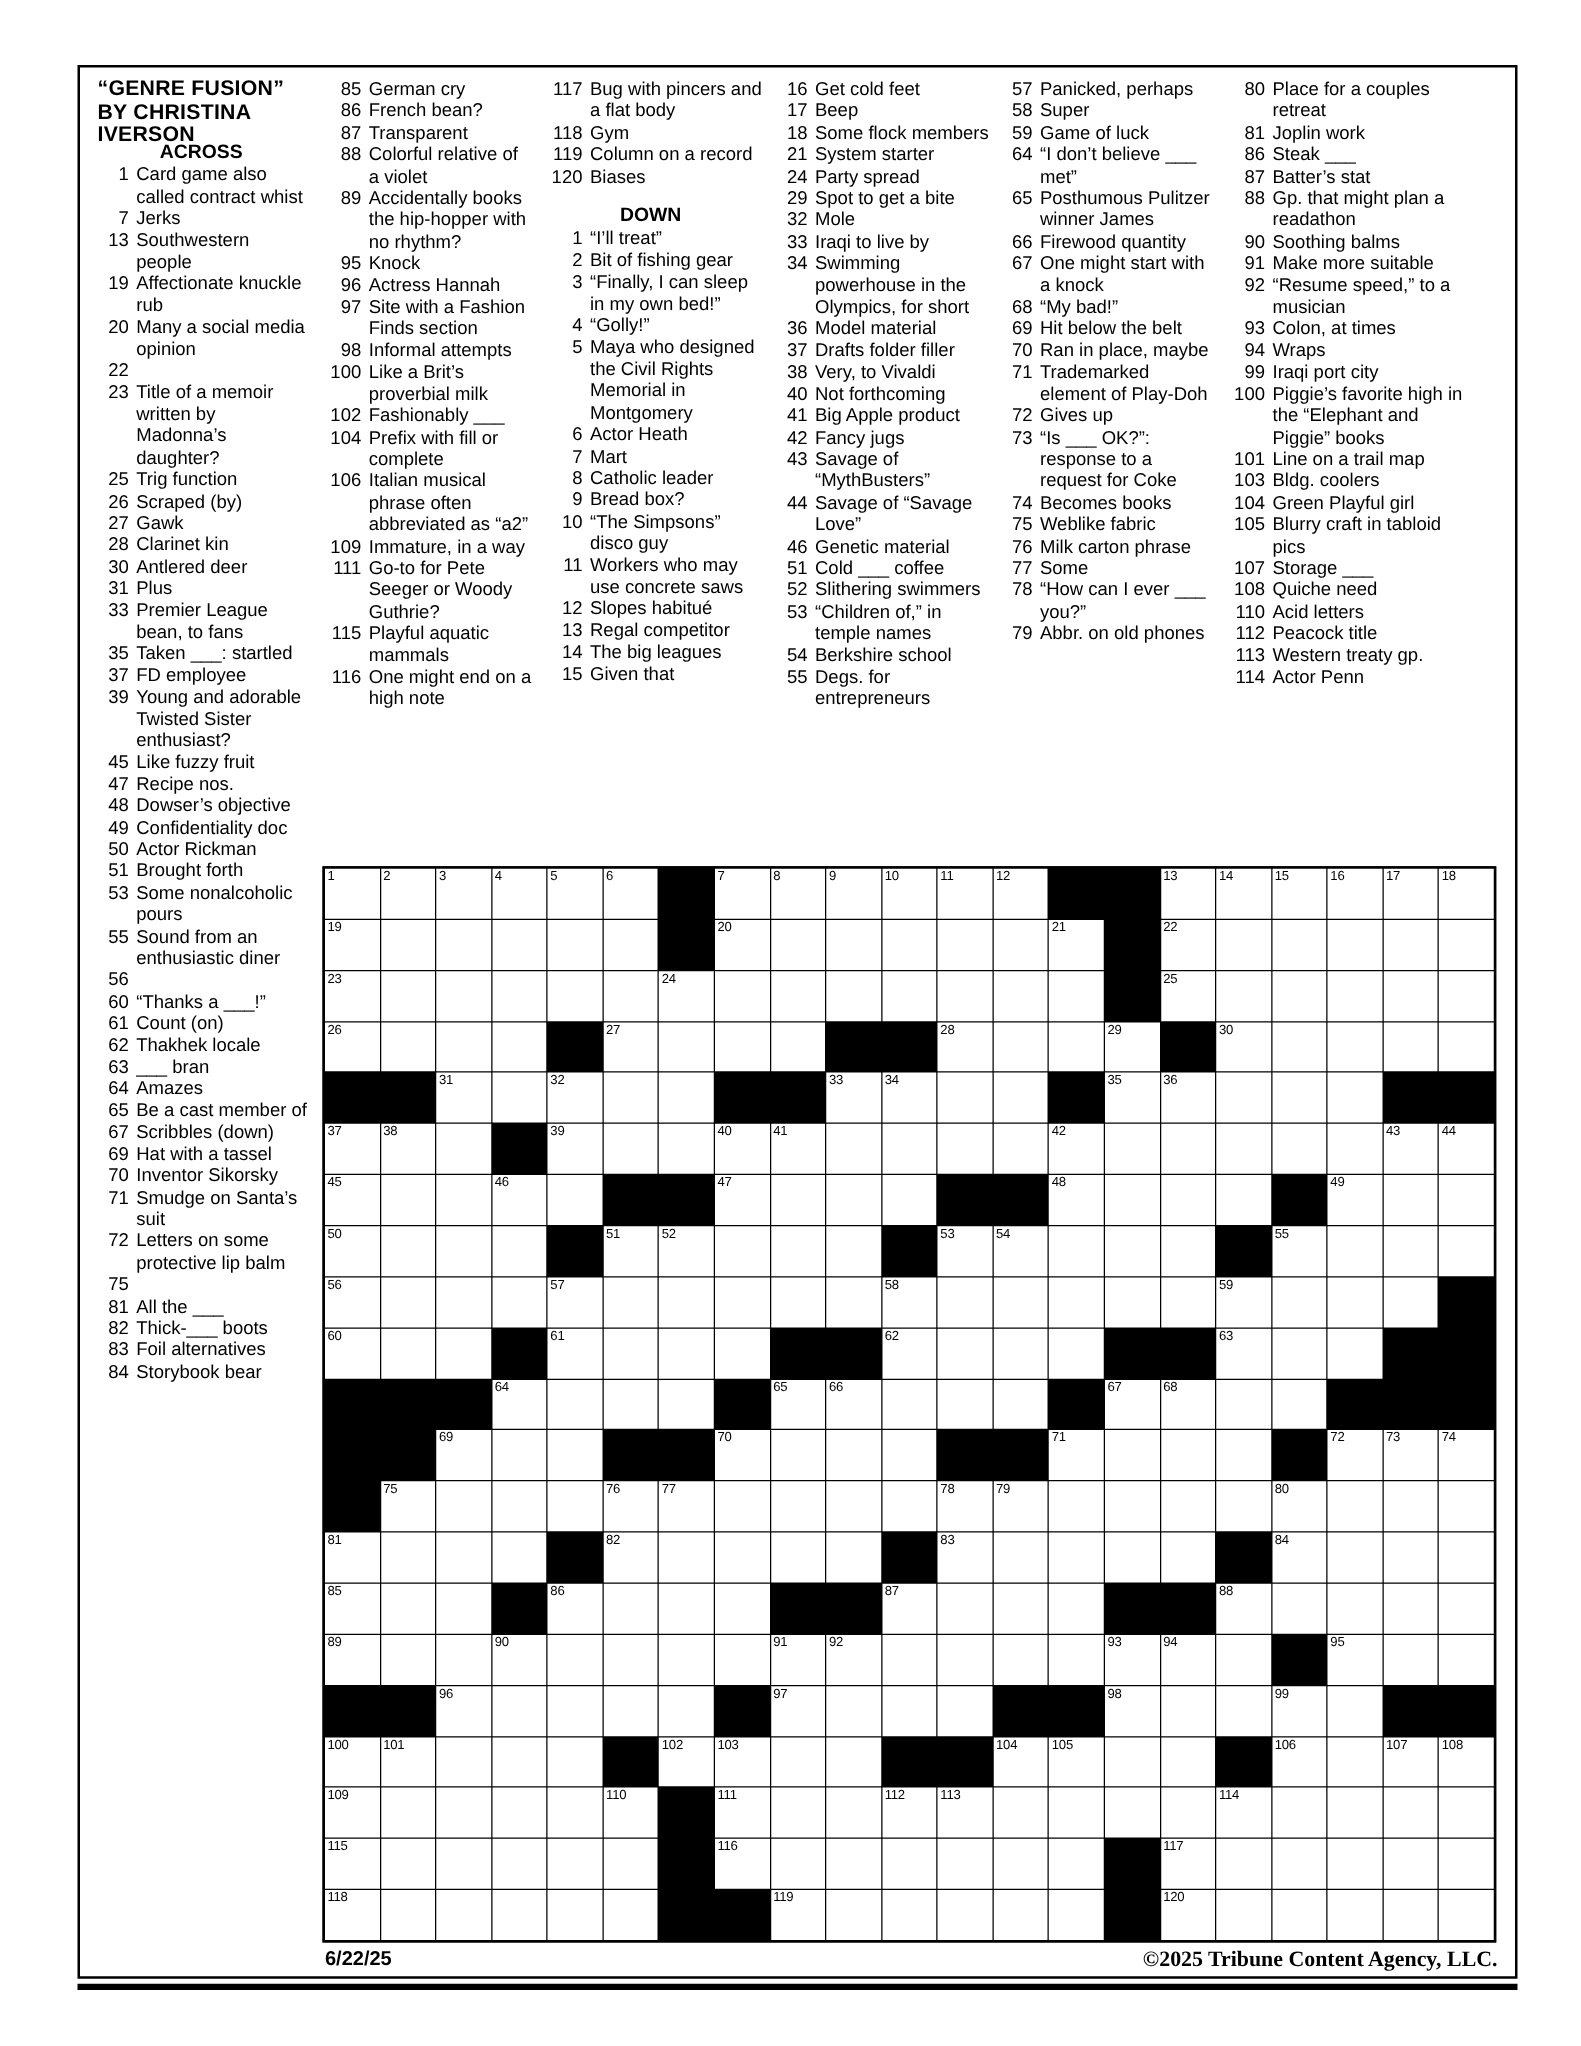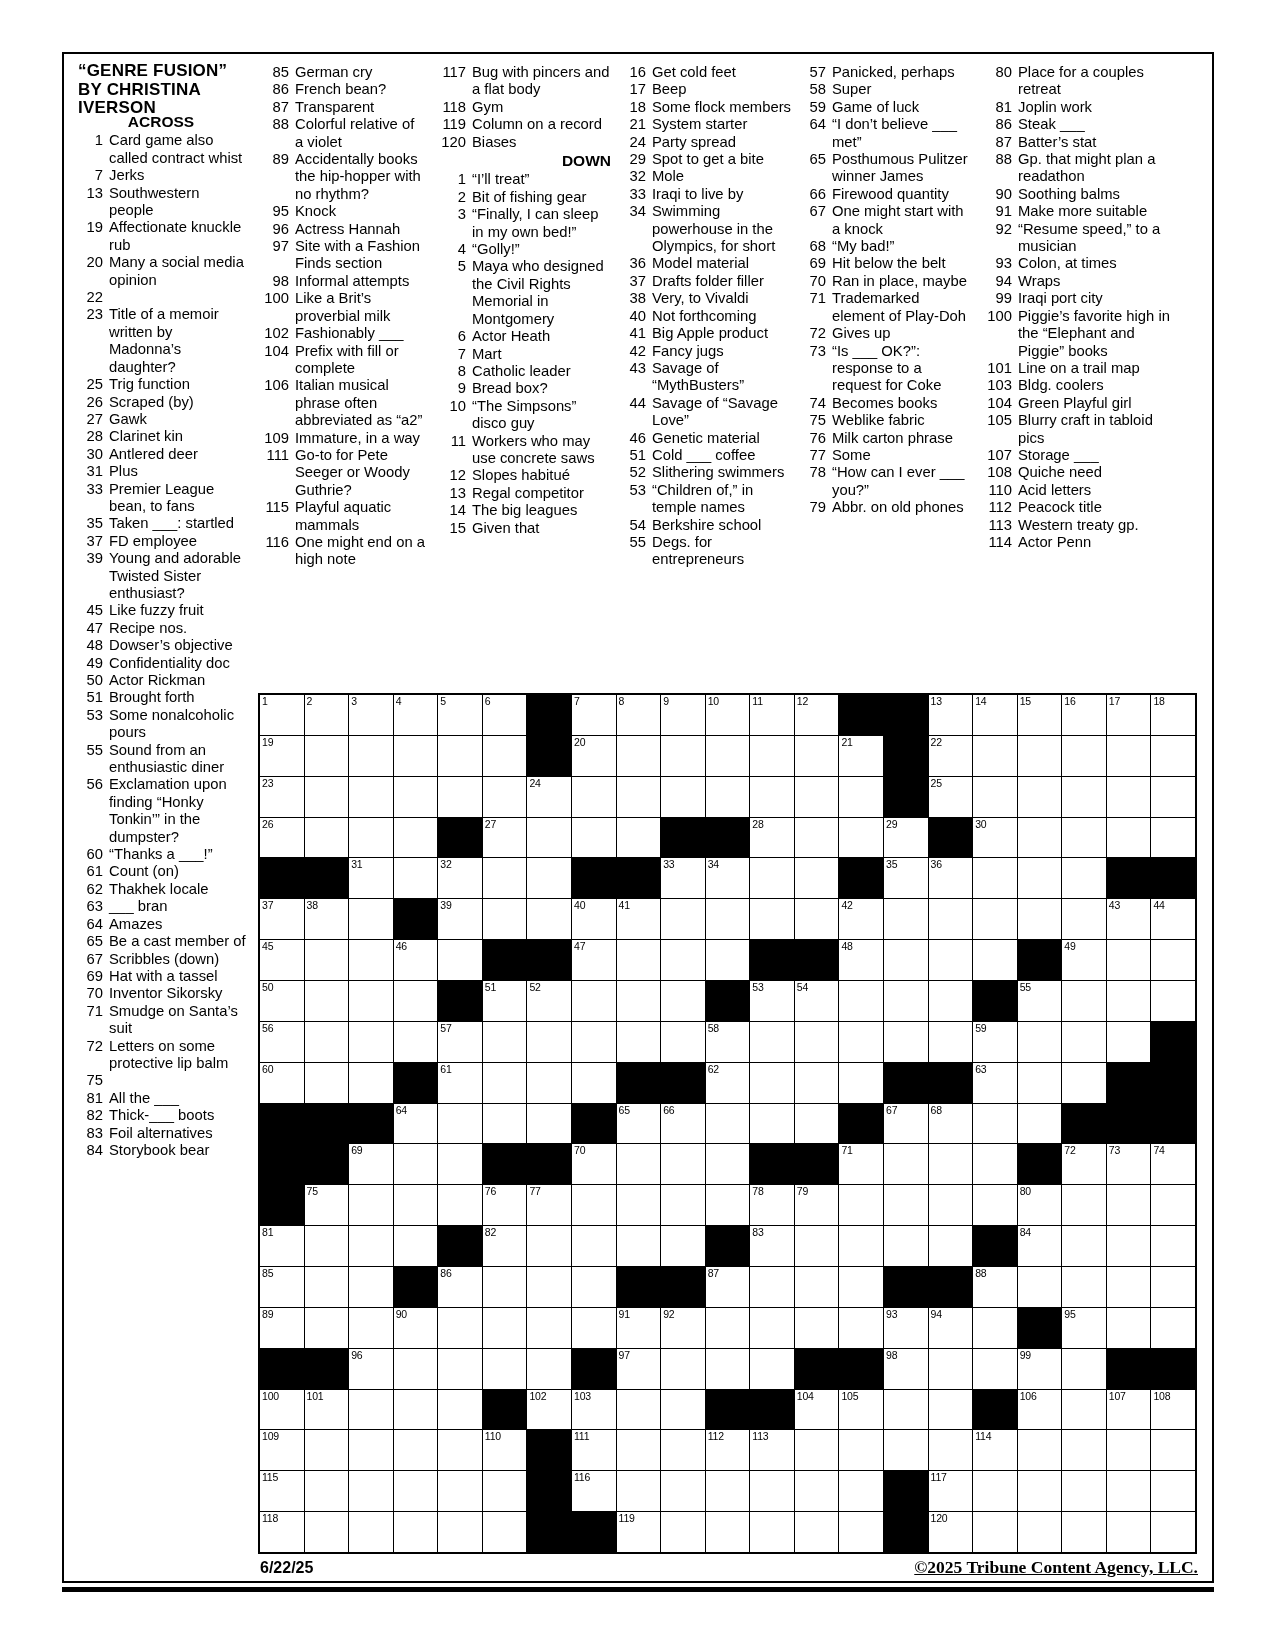--- a/index.html
+++ b/index.html
@@ -5,27 +5,27 @@
   html,body{margin:0;padding:0;background:#fff;}
   body{width:1265px;height:1637px;position:relative;font-family:"Liberation Sans",sans-serif;color:#000;overflow:hidden;}
   .frame{position:absolute;left:62px;top:52px;width:1152px;height:1531px;border:2px solid #000;box-sizing:border-box;}
   .rule-thick{position:absolute;left:62px;top:1587px;width:1152px;height:5px;background:#000;}
   .title{position:absolute;left:78px;top:62px;width:180px;font-weight:bold;font-size:17px;line-height:18.6px;letter-spacing:.2px;}
   .clues{position:absolute;font-size:14.8px;line-height:17.4px;}
   .clue{display:flex;align-items:flex-start;}
   .clue .n{flex:none;text-align:right;padding-right:6px;box-sizing:content-box;}
   .clue .t{flex:1;min-width:0;}
   .sec-head{font-weight:bold;font-size:15.5px;text-align:center;margin:0 0 2px 0;}
-  .sec-head.gap{margin-top:1px;text-align:right;}
+  .sec-head.gap{margin-top:13px;}
   .grid{position:absolute;left:258px;top:693px;width:939px;height:861px;box-sizing:border-box;border:2px solid #000;background:#000;display:grid;grid-template-columns:repeat(21,1fr);grid-template-rows:repeat(21,1fr);gap:1px;}
   .cell{background:#fff;position:relative;}
   .cell.blk{background:#000;}
   .cnum{position:absolute;top:1px;left:2px;font-size:10.5px;line-height:11px;letter-spacing:-.2px;}
   .f-date{position:absolute;left:260px;top:1559px;font-weight:bold;font-size:16px;}
-  .f-copy{position:absolute;right:67px;top:1557px;font-family:"Liberation Serif",serif;font-weight:bold;font-size:17.5px;text-decoration:underline;}
+  .f-copy{position:absolute;right:67px;top:1557px;font-family:"Liberation Serif",serif;font-weight:bold;font-size:17.5px;}
 </style>
 </head>
 <body>
 
 <div class="frame"></div>
 
 <div class="title">
   <div>“GENRE FUSION”</div>
   <div>BY CHRISTINA</div>
   <div>IVERSON</div>
@@ -128,21 +128,20 @@
       <div class="clue">
         <span class="n" style="width: 28px;">53</span>
         <span class="t">Some nonalcoholic pours</span>
       </div>
       <div class="clue">
         <span class="n" style="width: 28px;">55</span>
         <span class="t">Sound from an enthusiastic diner</span>
       </div>
       <div class="clue">
         <span class="n" style="width: 28px;">56</span>
-        <span class="t">Exclamation upon finding “Honky Tonkin’” in the dumpster?</span>
       </div>
       <div class="clue">
         <span class="n" style="width: 28px;">60</span>
         <span class="t">“Thanks a ___!”</span>
       </div>
       <div class="clue">
         <span class="n" style="width: 28px;">61</span>
         <span class="t">Count (on)</span>
       </div>
       <div class="clue">

